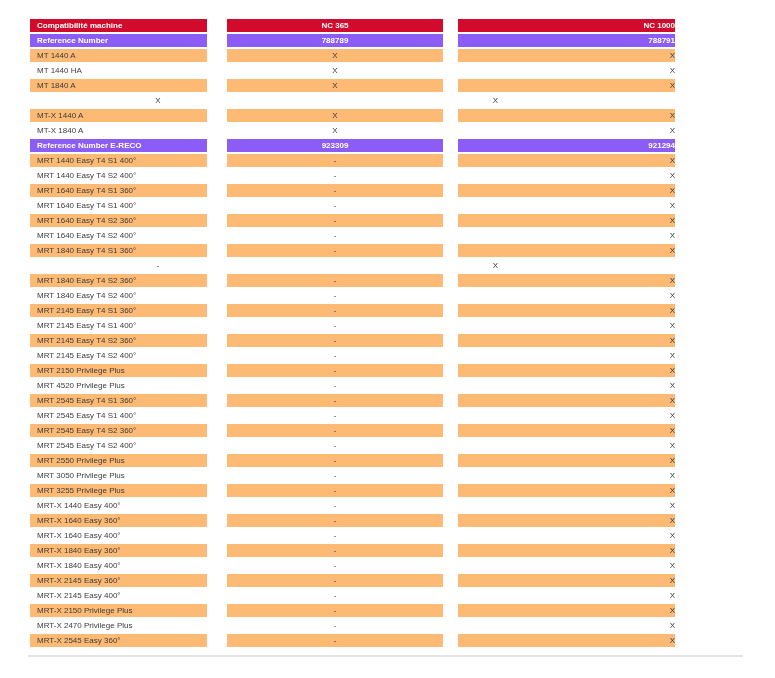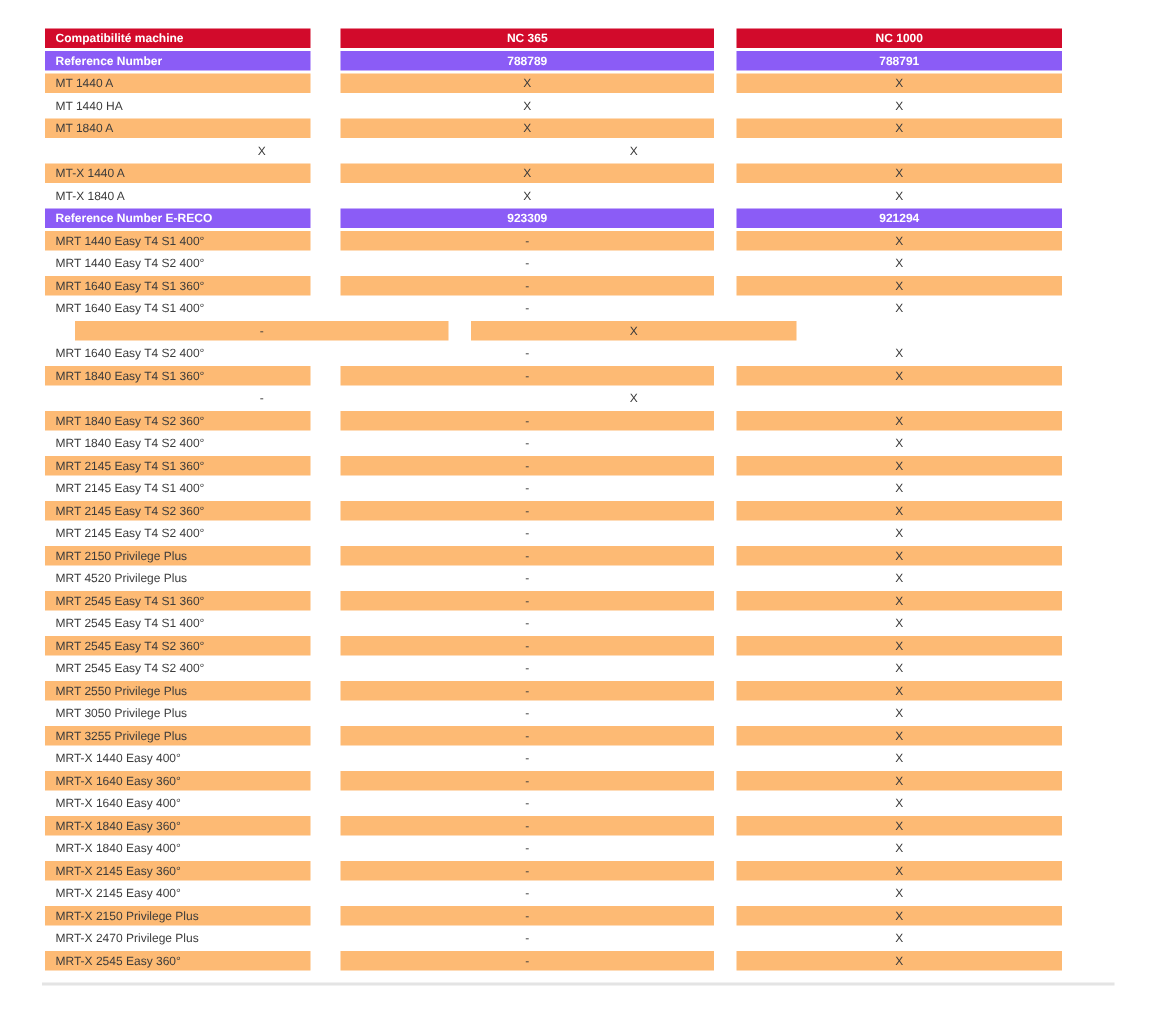--- a/index.html
+++ b/index.html
@@ -18,22 +18,22 @@
   .tbl { width: 712px; }
   .row {
     display: flex;
     height: 13px;
     margin-bottom: 2px;
     font-size: 8px;
     line-height: 13px;
     color: #3c3c3c;
   }
   .c1 { width: 177px; padding-left: 7px; white-space: nowrap; overflow: hidden; }
-  .c2 { width: 249px; margin-left: 20px; text-align: center; }
-  .c3 { width: 217px; margin-left: 15px; text-align: center; }
+  .c2 { width: 216px; margin-left: 20px; text-align: center; }
+  .c3 { width: 217px; margin-left: 15px; text-align: right; }
   .row.head .c1, .row.head .c2, .row.head .c3 {
     background: #d20a2b;
     color: #ffffff;
     font-weight: bold;
   }
   .row.section .c1, .row.section .c2, .row.section .c3 {
     background: #8b5cf6;
     color: #ffffff;
     font-weight: bold;
   }
@@ -112,20 +112,21 @@
           <div class="c1">MRT 1640 Easy T4 S1 360°</div>
           <div class="c2">-</div>
           <div class="c3">X</div>
         </div>
         <div class="row ">
           <div class="c1">MRT 1640 Easy T4 S1 400°</div>
           <div class="c2">-</div>
           <div class="c3">X</div>
         </div>
         <div class="row alt">
+          <div class="c1">MRT 1640 Easy T4 S2 360°</div>
           <div class="c2">-</div>
           <div class="c3">X</div>
         </div>
         <div class="row ">
           <div class="c1">MRT 1640 Easy T4 S2 400°</div>
           <div class="c2">-</div>
           <div class="c3">X</div>
         </div>
         <div class="row alt">
           <div class="c1">MRT 1840 Easy T4 S1 360°</div>

